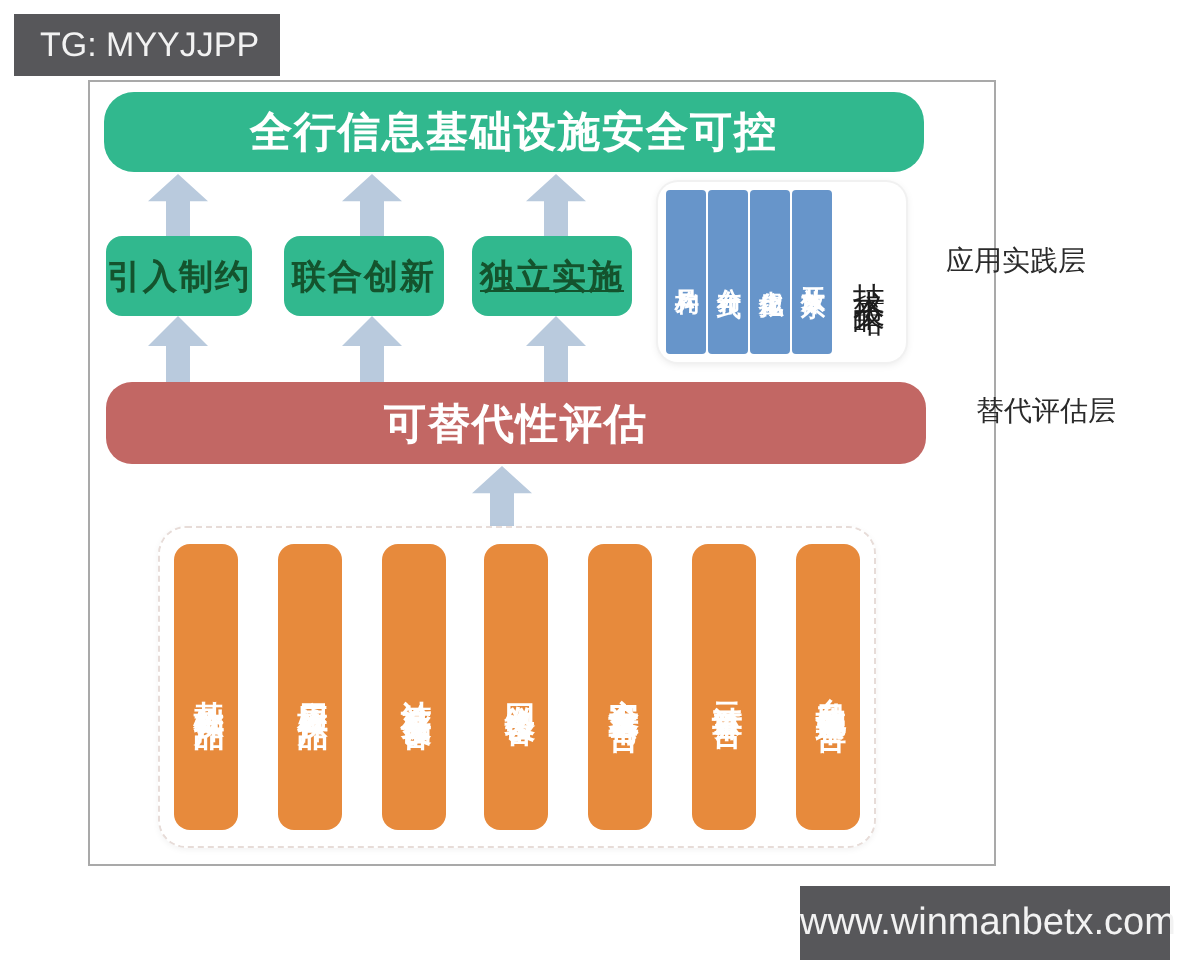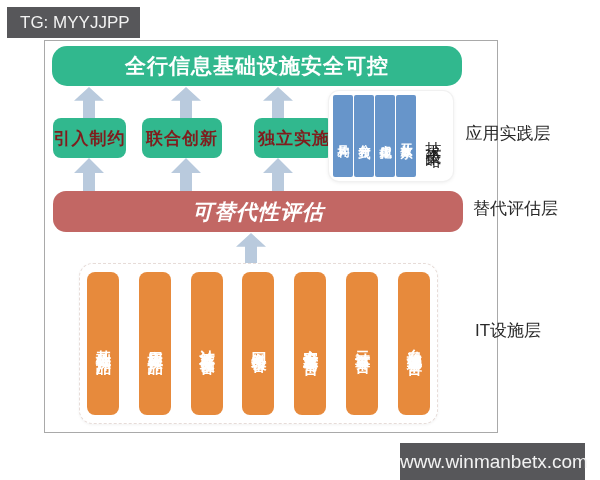--- a/index.html
+++ b/index.html
@@ -19,40 +19,40 @@
   .green-bar{position:absolute;left:7px;top:5px;width:410px;height:40px;background:var(--green);
     border-radius:15px;color:#fff;font-size:21px;font-weight:bold;display:flex;align-items:center;justify-content:center;letter-spacing:1px;}
 
   .arrow{position:absolute;width:30px;background:var(--arrow);
     clip-path:polygon(50% 0%,100% 44%,70% 44%,70% 100%,30% 100%,30% 44%,0% 44%);}
   .a-r1{top:46px;height:31px;}
   .a-r2{top:117px;height:34px;}
   .a1{left:29px;} .a2{left:126px;} .a3{left:218px;}
   .a7{left:191px;top:192px;height:31px;}
 
-  .gbox{position:absolute;top:77px;height:40px;background:var(--green);border-radius:8px;color:#7f1d1d;
+  .gbox{position:absolute;top:77px;height:40px;background:var(--green);border-radius:8px;color:#14532d;
     font-size:17px;font-weight:bold;display:flex;align-items:center;justify-content:center;letter-spacing:1px;}
-  .gb1{left:8px;width:73px;} .gb2{left:97px;width:80px;} .gb3{left:209px;width:80px;}
+  .gb1{left:8px;width:73px;} .gb2{left:97px;width:80px;} .gb3{left:191px;width:80px;text-decoration:underline;}
 
   .tech-box{position:absolute;left:284px;top:50px;width:124px;height:90px;background:#fff;border-radius:10px;
     box-shadow:0 0 0 1px #f1f1f1,0 1px 4px rgba(0,0,0,0.10);padding:4px;display:flex;align-items:stretch;}
   .tcol{width:20px;margin-right:1px;background:var(--blue);display:flex;align-items:center;justify-content:center;
     writing-mode:vertical-rl;text-orientation:upright;color:#fff;font-size:12px;font-weight:bold;letter-spacing:1px;border-radius:2px;}
   .tlabel{flex:1;display:flex;align-items:center;justify-content:center;writing-mode:vertical-rl;text-orientation:upright;
     color:#1c1c1c;font-size:16px;letter-spacing:4px;}
 
   .red-bar{position:absolute;left:8px;top:150px;width:410px;height:41px;background:var(--red);border-radius:13px;
-    color:#fff;font-size:21px;font-weight:bold;display:flex;align-items:center;justify-content:center;letter-spacing:1px;font-style:italic;}
+    color:#fff;font-size:21px;font-weight:bold;display:flex;align-items:center;justify-content:center;letter-spacing:1px;}
 
   .it-container{position:absolute;left:34px;top:222px;width:359px;height:161px;background:#fff;border:1px dashed #e7dcd8;
     border-radius:14px;box-shadow:0 1px 3px rgba(0,0,0,0.05);display:flex;justify-content:space-between;padding:8px 7px 8px;}
   .pillar{width:32px;background:var(--orange);border-radius:8px;display:flex;align-items:center;justify-content:center;
     writing-mode:vertical-rl;text-orientation:upright;color:#fff;font-size:15px;font-weight:bold;letter-spacing:2px;}
 
-  .layer-label{position:absolute;left:413px;width:100px;text-align:center;color:var(--ink);font-size:17px;}
+  .layer-label{position:absolute;left:413px;width:100px;text-align:center;color:var(--ink);font-size:14px;}
   .ll1{top:81px;} .ll2{top:156px;text-align:right;} .ll3{top:278px;}
 </style>
 </head>
 <body>
 
 <div class="canvas">
 
   <div class="badge top-badge">TG: MYYJJPP</div>
 
   <div class="card">
@@ -88,19 +88,18 @@
       <div class="pillar">应用软件产品</div>
       <div class="pillar">计算存储设备</div>
       <div class="pillar">网络设备</div>
       <div class="pillar">安全设备与平台</div>
       <div class="pillar">云计算平台</div>
       <div class="pillar">自动化管理平台</div>
     </div>
 
     <div class="layer-label ll1">应用实践层</div>
     <div class="layer-label ll2">替代评估层</div>
-    <div class="layer-label ll3">IT设施层</div>
 
   </div>
 
   <div class="badge bottom-badge">www.winmanbetx.com</div>
 
 </div>
 
 </body></html>

